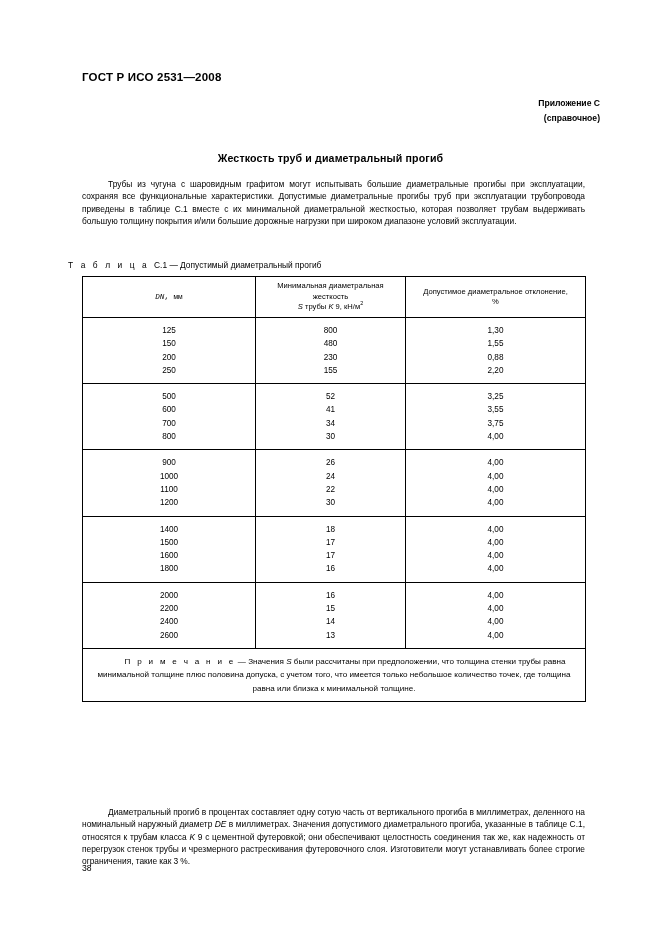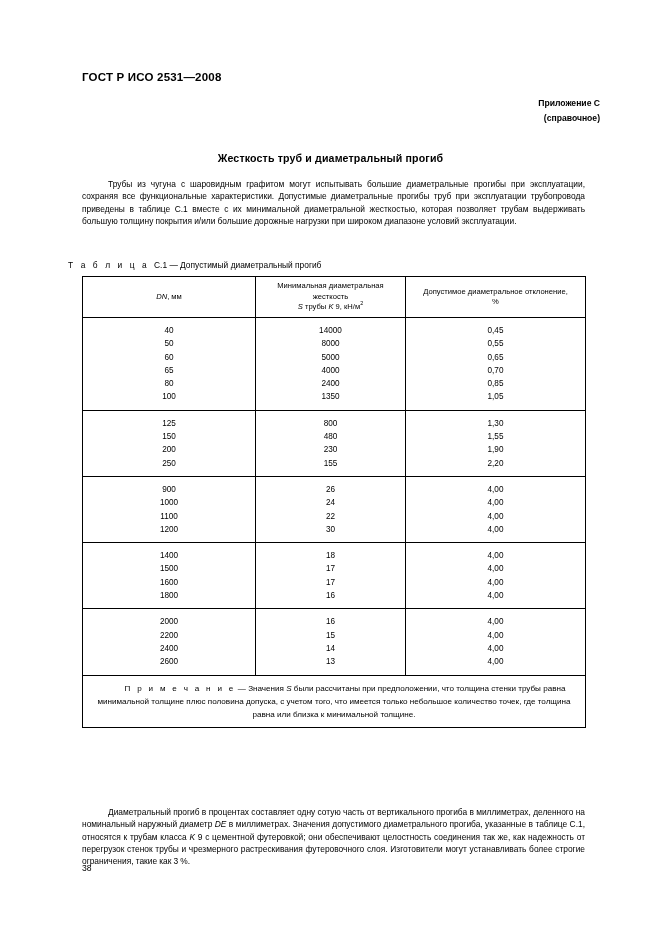--- a/index.html
+++ b/index.html
@@ -108,21 +108,21 @@
     text-align: center;
     vertical-align: middle;
     font-weight: normal;
   }
   table.data thead th {
     height: 36px;
     font-size: 7.6px;
     line-height: 10.4px;
     padding: 2px 3px;
   }
-  thead th.h1 { font-size: 8.6px; }
+  thead th.h1 { font-size: 8.6px; font-family: Liberation Mono, monospace; }
   .ital { font-style: italic; }
 
   table.data tbody td {
     line-height: 13.3px;
     padding: 6px 3px 6px 3px;
   }
   table.data tbody tr td { border-top: 1px solid #000; border-bottom: 1px solid #000; }
   .valrow { white-space: pre-line; }
 
   
@@ -197,52 +197,46 @@
             <span class="ital">S</span><span> трубы </span><span class="ital">K</span><span> 9, кН/м</span><sup>2</sup>
           </th>
           <th>
             <span>Допустимое диаметральное отклонение,</span><br>
             <span>%</span>
           </th>
         </tr>
       </thead>
       <tbody id="tbody">
           <tr>
-            <td class="valrow">40
-50
-60
-65
-80
-100</td>
-            <td class="valrow">14000
-8000
-5000
-4000
-2400
-1350</td>
-            <td class="valrow">0,45
-0,55
-0,65
-0,70
-0,85
-1,05</td>
-          </tr>
-          <tr>
             <td class="valrow">125
 150
 200
 250</td>
             <td class="valrow">800
 480
 230
 155</td>
             <td class="valrow">1,30
 1,55
-1,90
+0,88
 2,20</td>
+          </tr>
+          <tr>
+            <td class="valrow">500
+600
+700
+800</td>
+            <td class="valrow">52
+41
+34
+30</td>
+            <td class="valrow">3,25
+3,55
+3,75
+4,00</td>
           </tr>
           <tr>
             <td class="valrow">900
 1000
 1100
 1200</td>
             <td class="valrow">26
 24
 22
 30</td>

